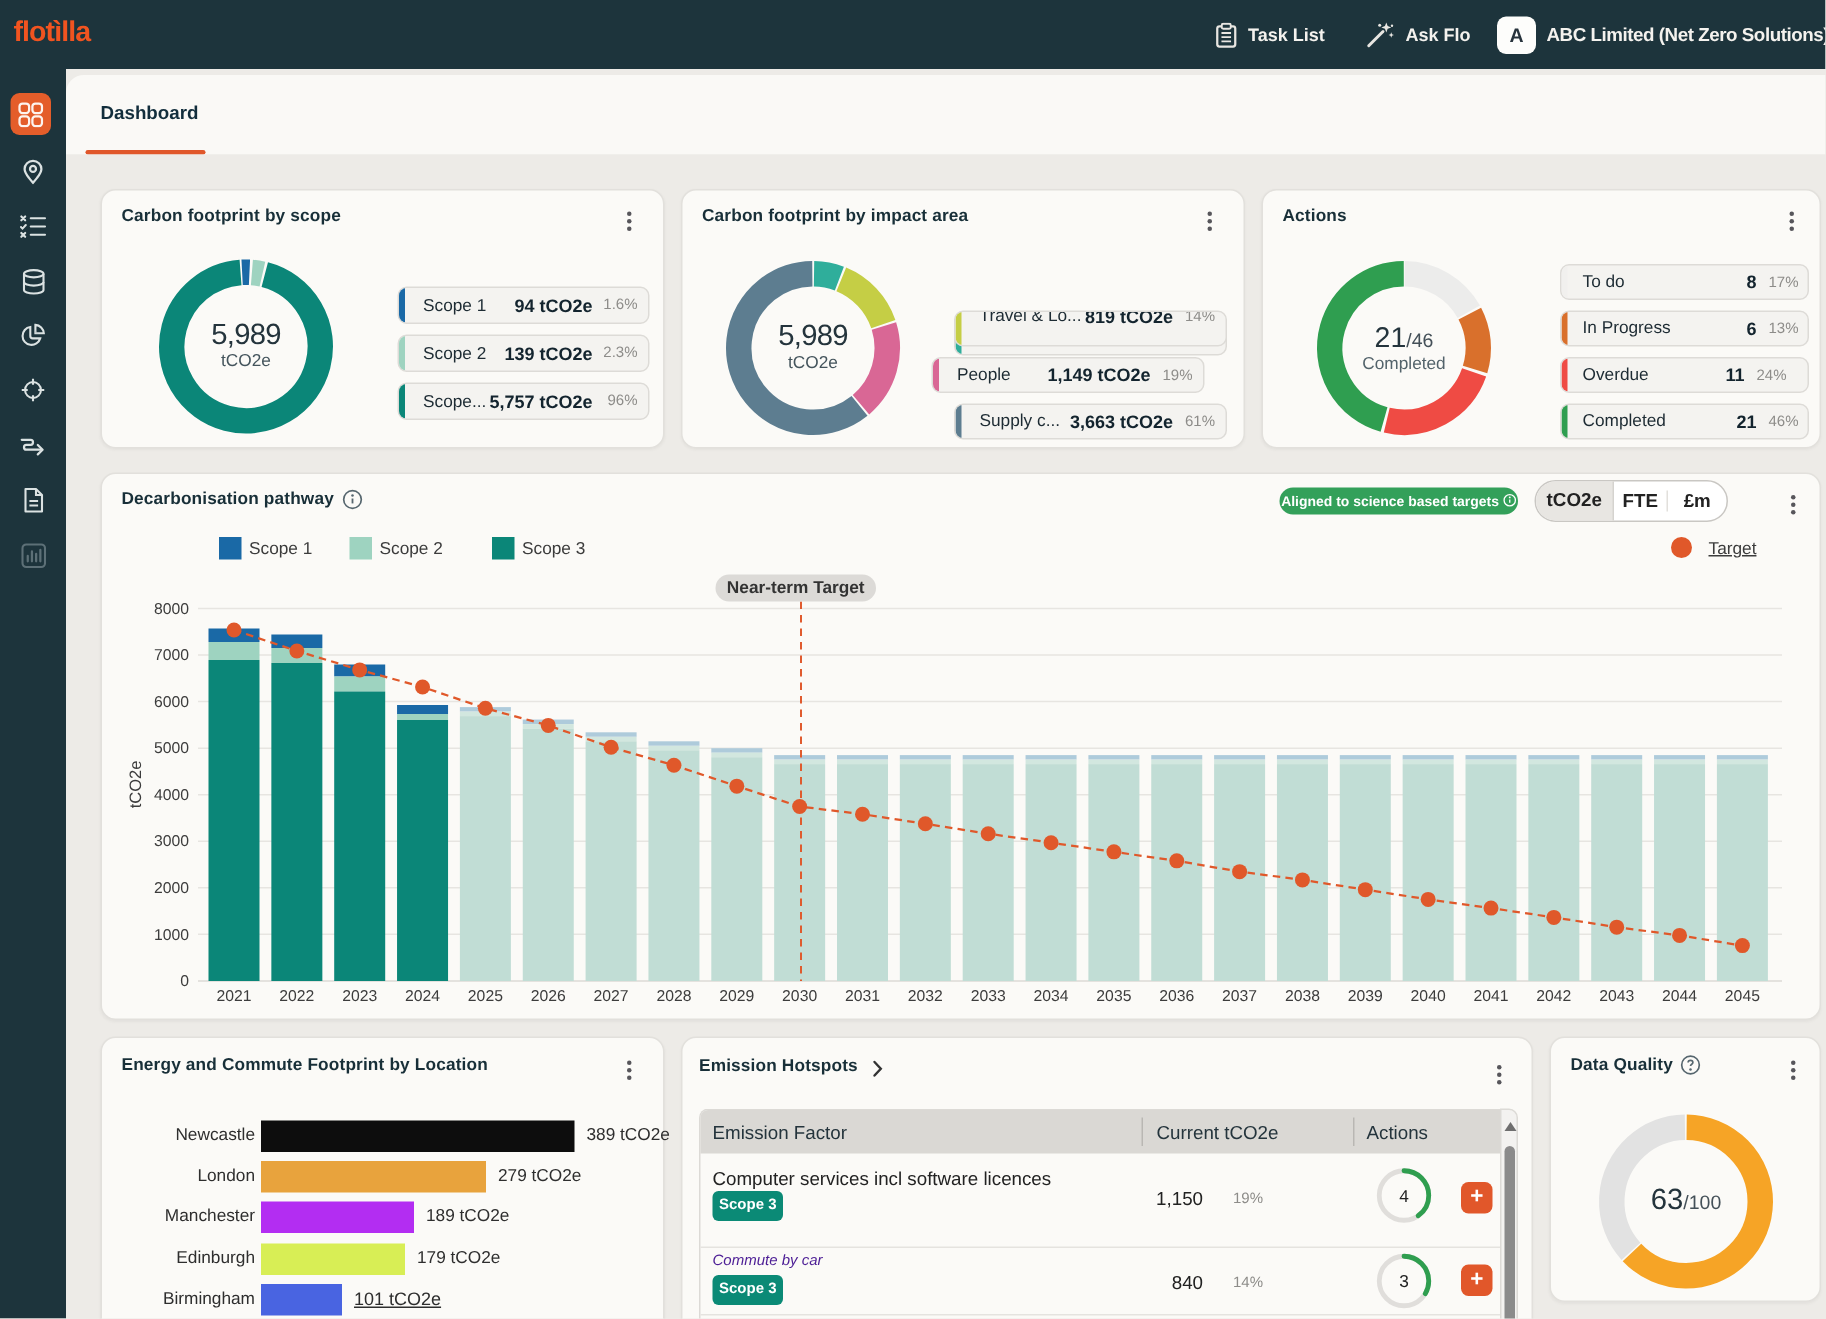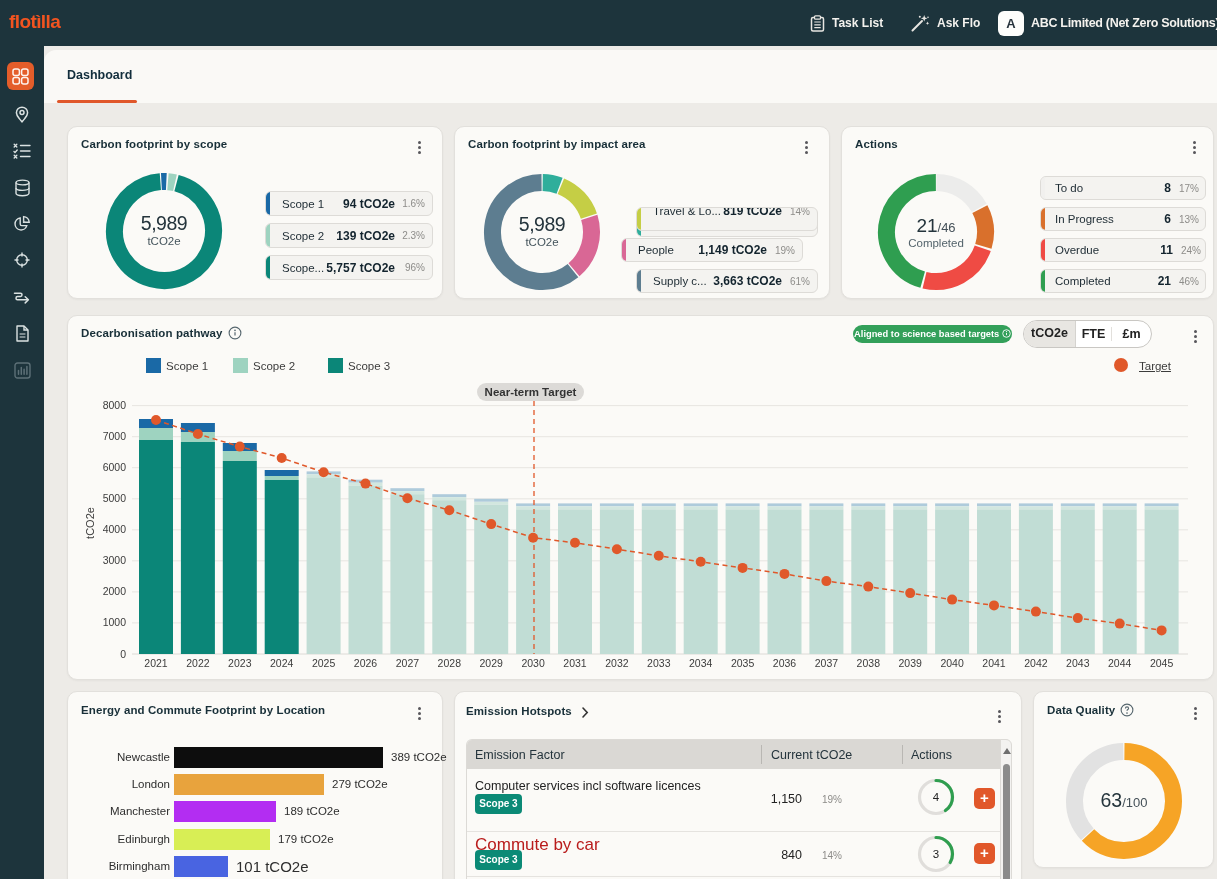--- a/index.html
+++ b/index.html
@@ -250,21 +250,21 @@
       <span class="lgval">8</span>
       <span class="lgpct" style="width:28px; text-align:right;">17%</span>
   </div>
   <div class="lgbox" style="left:198px; top:80px; width:166px; height:24px; padding:0 6px 0 14px;">
     <div class="lgbar" style="background:#d9702c;"></div>
     <span class="lglabel">In Progress</span>
       <span style="flex:1"></span>
       <span class="lgval">6</span>
       <span class="lgpct" style="width:28px; text-align:right;">13%</span>
   </div>
-  <div class="lgbox" style="left:198px; top:111px; width:166px; height:24px; padding:0 4px 0 14px;">
+  <div class="lgbox" style="left:198px; top:111px; width:166px; height:24px; padding:0 14px 0 14px;">
     <div class="lgbar" style="background:#ef4b44;"></div>
     <span class="lglabel">Overdue</span>
       <span style="flex:1"></span>
       <span class="lgval">11</span>
       <span class="lgpct" style="width:28px; text-align:right;">24%</span>
   </div>
   <div class="lgbox" style="left:198px; top:142px; width:166px; height:24px; padding:0 6px 0 14px;">
     <div class="lgbar" style="background:#2f9e50;"></div>
     <span class="lglabel">Completed</span>
       <span style="flex:1"></span>
@@ -470,21 +470,21 @@
   <div class="abs" style="left:106px; top:81.8px; width:150px; height:21px; background:#e8a33d;"></div>
   <div class="abs" style="left:264px; top:81.8px; font-size:11.5px; color:#2e2e2e; line-height:21px; white-space:nowrap;">279 tCO2e</div>
   <div class="abs" style="left:7px; top:109px; width:95px; text-align:right; font-size:11.5px; color:#2e2e2e; line-height:21px; white-space:nowrap;">Manchester</div>
   <div class="abs" style="left:106px; top:109px; width:102px; height:21px; background:#b32df2;"></div>
   <div class="abs" style="left:216px; top:109px; font-size:11.5px; color:#2e2e2e; line-height:21px; white-space:nowrap;">189 tCO2e</div>
   <div class="abs" style="left:7px; top:136.5px; width:95px; text-align:right; font-size:11.5px; color:#2e2e2e; line-height:21px; white-space:nowrap;">Edinburgh</div>
   <div class="abs" style="left:106px; top:136.5px; width:96px; height:21px; background:#d8ee55;"></div>
   <div class="abs" style="left:210px; top:136.5px; font-size:11.5px; color:#2e2e2e; line-height:21px; white-space:nowrap;">179 tCO2e</div>
   <div class="abs" style="left:7px; top:164px; width:95px; text-align:right; font-size:11.5px; color:#2e2e2e; line-height:21px; white-space:nowrap;">Birmingham</div>
   <div class="abs" style="left:106px; top:164px; width:54px; height:21px; background:#4964e1;"></div>
-  <div class="abs" style="left:168px; top:164px; font-size:15px; color:#2e2e2e; line-height:21px; white-space:nowrap;">101 tCO2e</div>
+  <div class="abs" style="left:168px; top:164px; font-size:12px; color:#2e2e2e; line-height:21px; white-space:nowrap;text-decoration:underline;">101 tCO2e</div>
 </div>
 
 <div class="card" style="left:454px; top:691px; width:568px; height:200px;">
   <div class="ctitle" style="left:11px; top:13px;">Emission Hotspots</div>
   <svg class="abs" style="left:124px; top:14px;" width="12" height="13" viewBox="0 0 12 13">
       <path d="M4 2l4.2 4.5L4 11" fill="none" stroke="#333" stroke-width="1.6" stroke-linecap="round"></path>
     </svg>
   <div class="kebab" style="left:543px; top:16px;">
       <i></i>
       <i></i>
@@ -502,21 +502,21 @@
     <div class="abs" style="left:275px; top:99px; width:60px; text-align:right; font-size:12.5px; font-weight:600; color:#222;"></div>
     <div class="abs" style="left:260px; top:52px; width:75px; text-align:right; font-size:12.5px; color:#222;">1,150</div>
     <div class="abs" style="left:355px; top:54px; font-size:10px; color:#8d8c89;">19%</div>
     <svg class="abs" style="left:450px; top:38px;" width="38" height="38" viewBox="0 0 38 38">
       <circle cx="19" cy="19" r="16.5" fill="none" stroke="#e0dedb" stroke-width="3.2"></circle>
       <circle cx="19" cy="19" r="16.5" fill="none" stroke="#2f9e4f" stroke-width="3.2" stroke-dasharray="41.5 103.7" transform="rotate(-90 19 19)" stroke-linecap="round"></circle>
       <text x="19" y="23" text-anchor="middle" font-size="11.5" fill="#222">4</text>
     </svg>
     <div class="abs" style="left:507px; top:48px; width:21px; height:21px; background:#e1572a; border-radius:5px; color:#fff; font-size:15px; font-weight:600; text-align:center; line-height:20px;">+</div>
     <div class="abs" style="left:0px; top:91px; width:543px; height:1px; background:#e5e3df;"></div>
-    <div class="abs" style="left:8px; top:95px; font-size:17px; color:#b91c1c;">Commute by car</div>
+    <div class="abs" style="left:8px; top:95px; font-size:10px; color:#4c1d95;font-style:italic;">Commute by car</div>
     <div class="abs" style="left:8px; top:110px; width:47px; height:20px; background:#0b8a76; border-radius:4px; color:#fff; font-size:10px; font-weight:600; text-align:center; line-height:20px;">Scope 3</div>
     <div class="abs" style="left:260px; top:108px; width:75px; text-align:right; font-size:12.5px; color:#222;">840</div>
     <div class="abs" style="left:355px; top:110px; font-size:10px; color:#8d8c89;">14%</div>
     <svg class="abs" style="left:450px; top:95px;" width="38" height="38" viewBox="0 0 38 38">
       <circle cx="19" cy="19" r="16.5" fill="none" stroke="#e0dedb" stroke-width="3.2"></circle>
       <circle cx="19" cy="19" r="16.5" fill="none" stroke="#2f9e4f" stroke-width="3.2" stroke-dasharray="34.6 103.7" transform="rotate(-90 19 19)" stroke-linecap="round"></circle>
       <text x="19" y="23" text-anchor="middle" font-size="11.5" fill="#222">3</text>
     </svg>
     <div class="abs" style="left:507px; top:103px; width:21px; height:21px; background:#e1572a; border-radius:5px; color:#fff; font-size:15px; font-weight:600; text-align:center; line-height:20px;">+</div>
     <div class="abs" style="left:0px; top:136px; width:543px; height:1px; background:#e5e3df;"></div>

